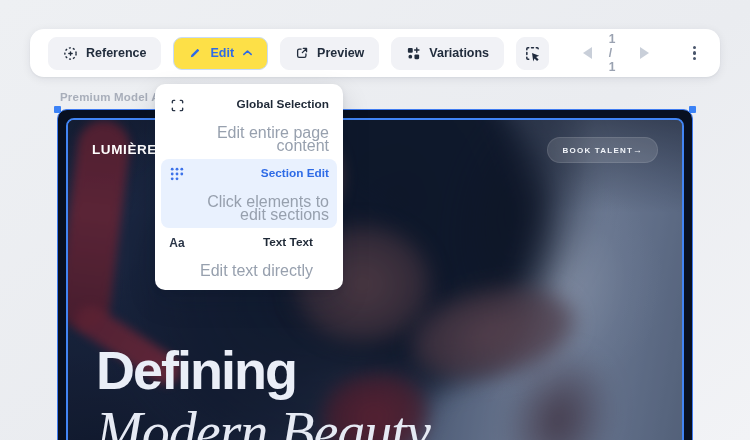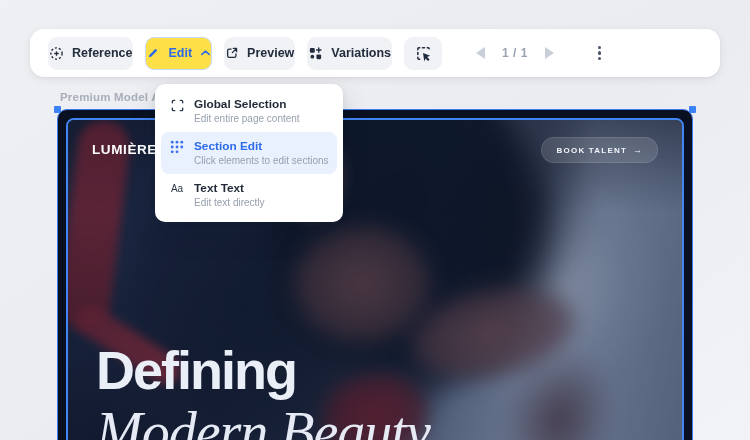--- a/index.html
+++ b/index.html
@@ -12,21 +12,21 @@
 
   
   .toolbar {
     position:absolute; left:30px; top:29px; width:690px; height:48px;
     background:#ffffff; border-radius:14px;
     box-shadow:0 2px 10px rgba(20,30,50,.08), 0 1px 2px rgba(20,30,50,.05);
     display:flex; align-items:center; padding:0 18px; gap:12px; z-index:20;
   }
   .tb-btn {
     height:33px; border-radius:9px; background:#f1f2f6; border:1px solid #f1f2f6;
-    display:flex; align-items:center; gap:8px; padding:0 0;
+    display:flex; align-items:center; gap:8px; padding:0 14px;
     font-size:12.5px; font-weight:700; color:#222d3d; cursor:pointer; white-space:nowrap;
   }
   .tb-btn svg { display:block; }
   .tb-btn.active {
     background:#fde047; border:1px solid #c7dbf9; color:#2e6be6;
   }
   .icon-only { width:38px; padding:0; justify-content:center; }
   .nav-group { display:flex; align-items:center; gap:17px; margin-left:22px; }
   .tri { width:0; height:0; border-style:solid; cursor:pointer; }
   .tri-left  { border-width:6px 9px 6px 0; border-color:transparent #c9cfd9 transparent transparent; }
@@ -41,29 +41,29 @@
     font-weight:600; z-index:5; letter-spacing:.2px;
   }
 
   
   .dropdown {
     position:absolute; left:155px; top:84px; width:188px; z-index:30;
     background:#ffffff; border-radius:10px; padding:6px;
     box-shadow:0 12px 28px rgba(15,23,42,.16), 0 2px 6px rgba(15,23,42,.08);
   }
   .dd-item {
-    display:flex; align-items:flex-start; gap:9px; padding:7px 8px;
-    border-radius:8px; cursor:pointer;
+    display:flex; align-items:flex-start; gap:15px; padding:7px 8px;
+    border-radius:8px; cursor:pointer;text-align:right;
   }
   .dd-item.active { background:#e9f1fe; }
   .dd-icon { width:16px; flex:0 0 16px; margin-top:1px; display:flex; justify-content:center; }
   .dd-title { font-size:11.8px; font-weight:700; color:#1f2937; line-height:15px; }
   .dd-item.active .dd-title { color:#2e6be6; }
-  .dd-sub { font-size:10px; color:#97a0ae; line-height:13px; margin-top:0; }
-  .aa-glyph { font-size:10px; font-weight:400; color:#2a3547; line-height:14px; }
+  .dd-sub { font-size:16px; color:#97a0ae; line-height:13px; margin-top:14px; }
+  .aa-glyph { font-size:12px; font-weight:700; color:#2a3547; line-height:14px; }
 
   
   .artboard {
     position:absolute; left:57px; top:109px; width:636px; height:370px;
     background:#081021; border:1.5px solid #3f7bf0; border-radius:10px; z-index:1;
   }
   .handle {
     position:absolute; width:7px; height:7px; background:#3b82f6; border-radius:1px; z-index:3;
   }
   .handle.tl { left:-4px; top:-4px; }
@@ -107,21 +107,21 @@
   .tint { position:absolute; inset:0; background:rgba(26,36,60,.28); }
 
   
   .page-header {
     position:absolute; left:0; right:0; top:0; height:60px; z-index:4;
     display:flex; align-items:center; justify-content:space-between; padding:0 24px;
   }
   .logo { font-size:13.5px; letter-spacing:.6px; color:#ffffff; font-weight:800; display:flex; align-items:baseline; gap:2px; }
   .logo .mgmt { font-family:"Liberation Serif", serif; font-style:italic; font-weight:400; color:#ccd3e1; letter-spacing:.2px; }
   .cta {
-    display:flex; align-items:center; gap:6px; padding:7px 15px; border-radius:999px;
+    display:flex; align-items:center; padding:7px 15px; border-radius:999px;
     background:rgba(255,255,255,.13); border:1px solid rgba(255,255,255,.10);
     color:#f2f5fa; font-size:8px; font-weight:700; letter-spacing:1.2px; cursor:pointer; white-space:nowrap;
   }
   .cta .arr { font-size:9px; letter-spacing:0; }
 
   
   .hero-text { position:absolute; left:28px; top:192px; z-index:4;margin-top:31px; }
   .hero-line1 {
     font-size:54px; font-weight:600; color:#eaeef7; letter-spacing:-2px; line-height:1.0;
   }

